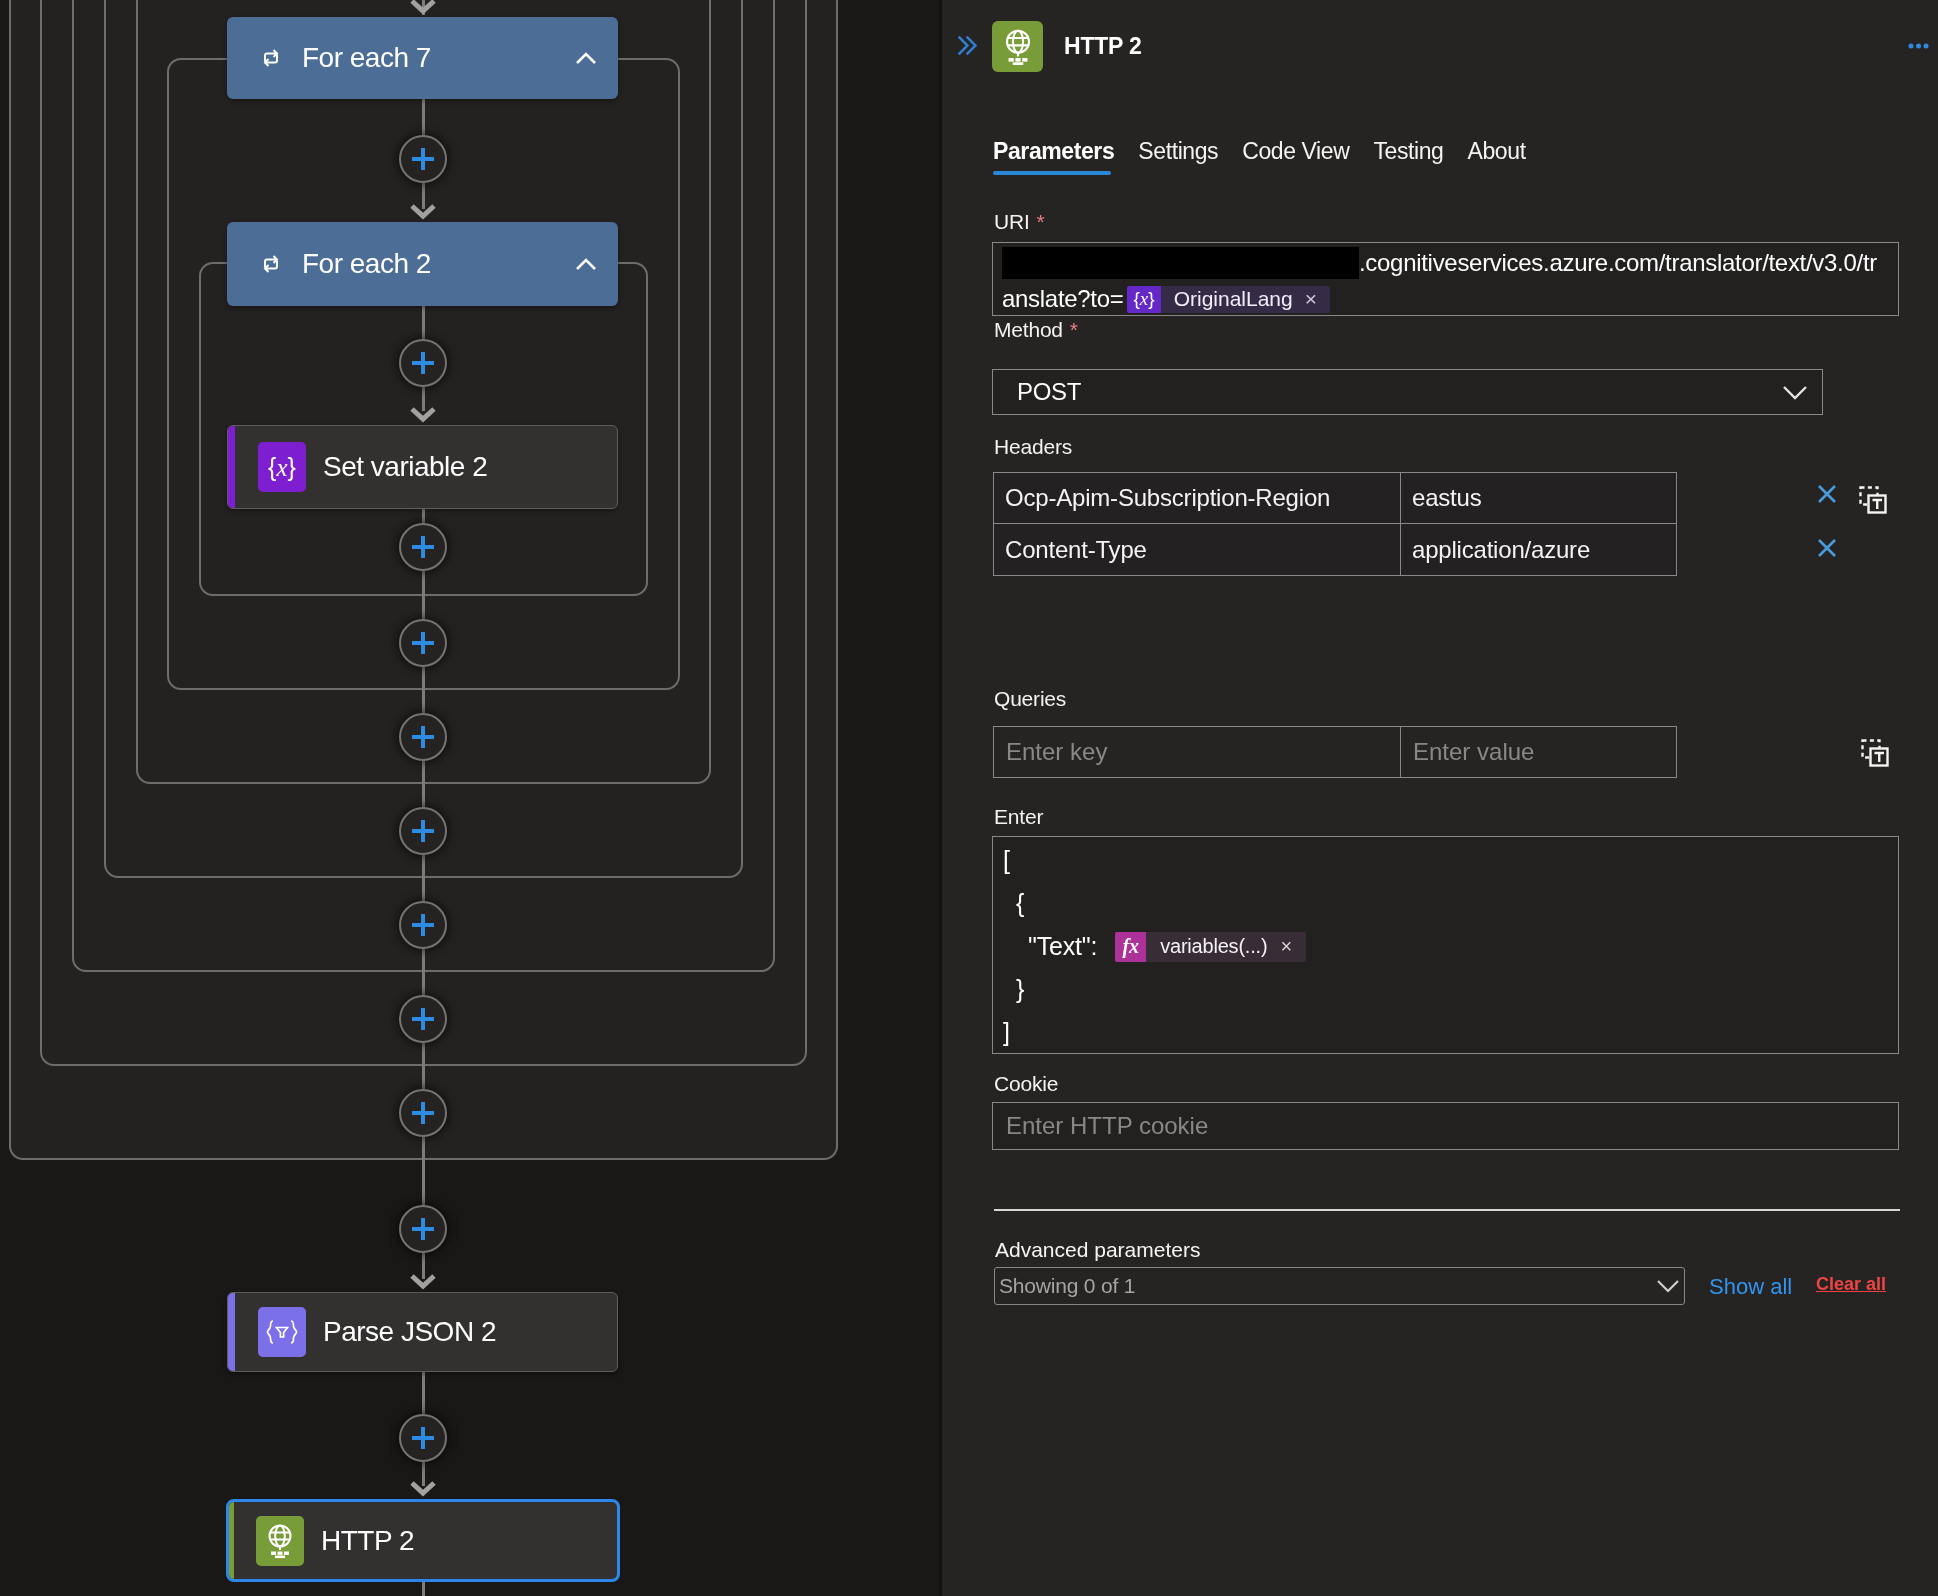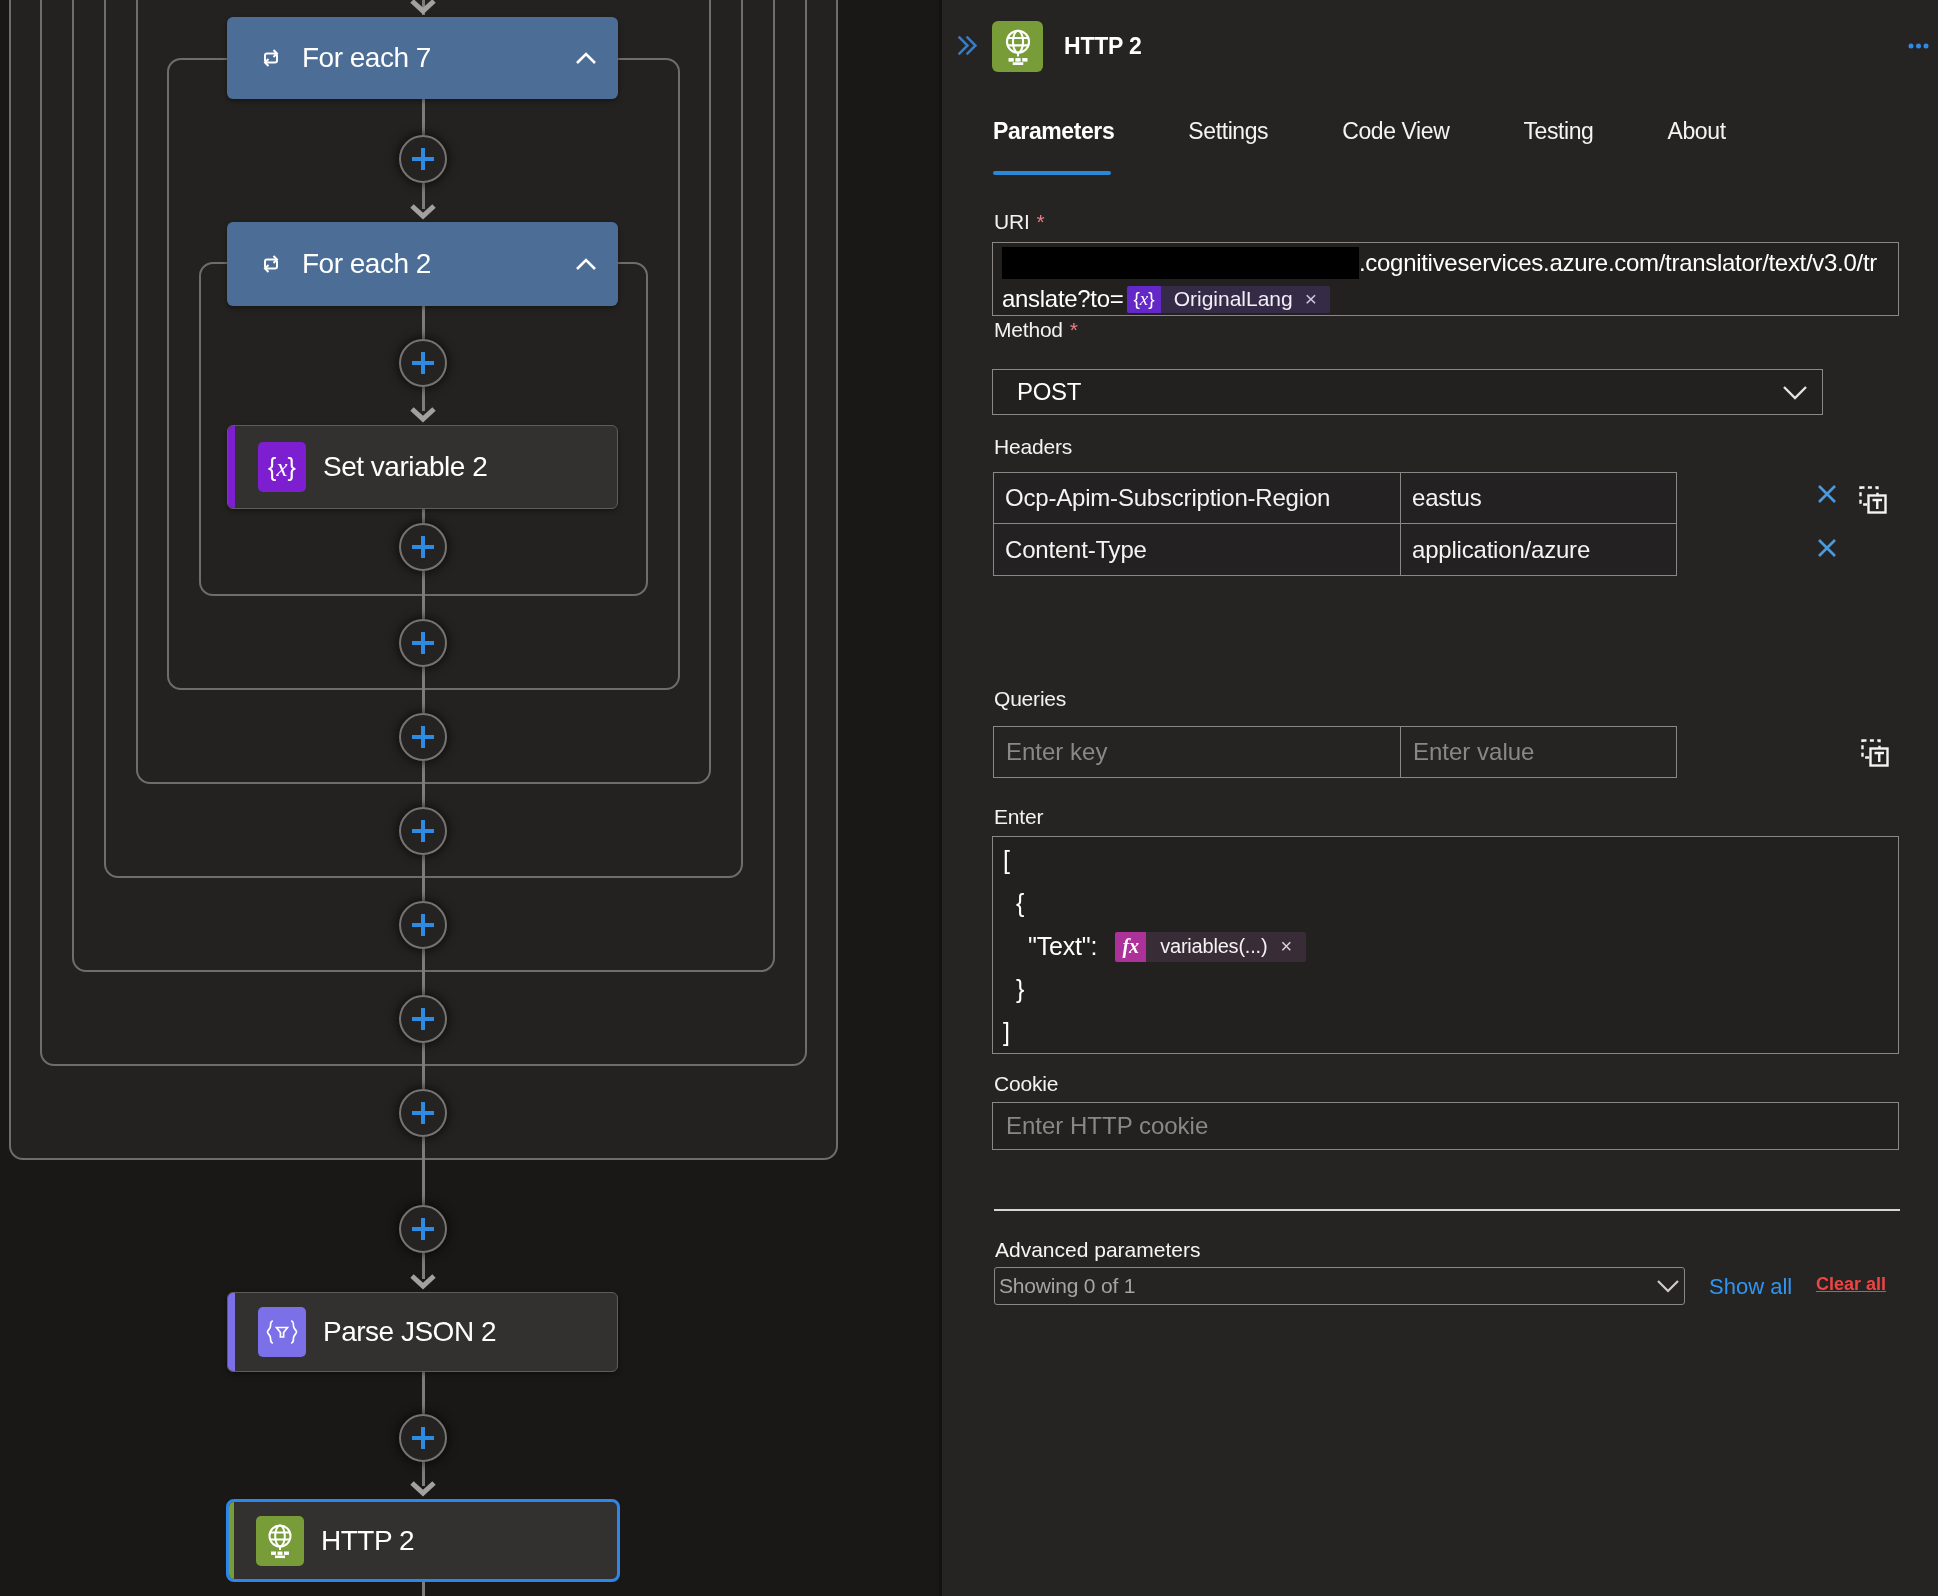--- a/index.html
+++ b/index.html
@@ -35,21 +35,21 @@
   
   .panel { position:absolute; left:939px; top:0; width:999px; height:1596px;
       background:#262423; border-left:3px solid #131212; color:#f3f2f1; }
   .panel .abs { position:absolute; }
   .collapse-btn { left:14px; top:33px; width:23px; height:25px; cursor:pointer; }
   .op-tile { left:50px; top:21px; width:51px; height:51px; border-radius:6px; background:#789c38;
       display:flex; align-items:center; justify-content:center; }
   .panel-title { left:122px; top:33px; font-size:23px; font-weight:700; color:#ffffff; letter-spacing:-0.2px; }
   .menu-dots { left:965px; top:40px; cursor:pointer; }
 
-  .tabs { left:51px; top:118px; display:flex; gap:74px; }
+  .tabs { left:51px; top:138px; display:flex; gap:24px; }
   .tab { font-size:23px; color:#f5f4f3; letter-spacing:-0.4px; cursor:pointer; }
   .tab.active { font-weight:700; color:#ffffff; }
   .tab-underline { left:51px; top:171px; width:118px; height:4px; background:#2b88d8; border-radius:2px; }
 
   .field-label { font-size:21px; color:#f3f2f1; letter-spacing:-0.2px; }
   .req { color:#eb7b84; margin-left:7px; font-size:21px; }
 
   .inputish { background:#222120; border:1px solid #8a8886; }
   .uri-field { left:50px; top:242px; width:907px; height:74px; }
   .uri-row { position:absolute; left:0; width:100%; height:34px; display:flex; align-items:center; }

